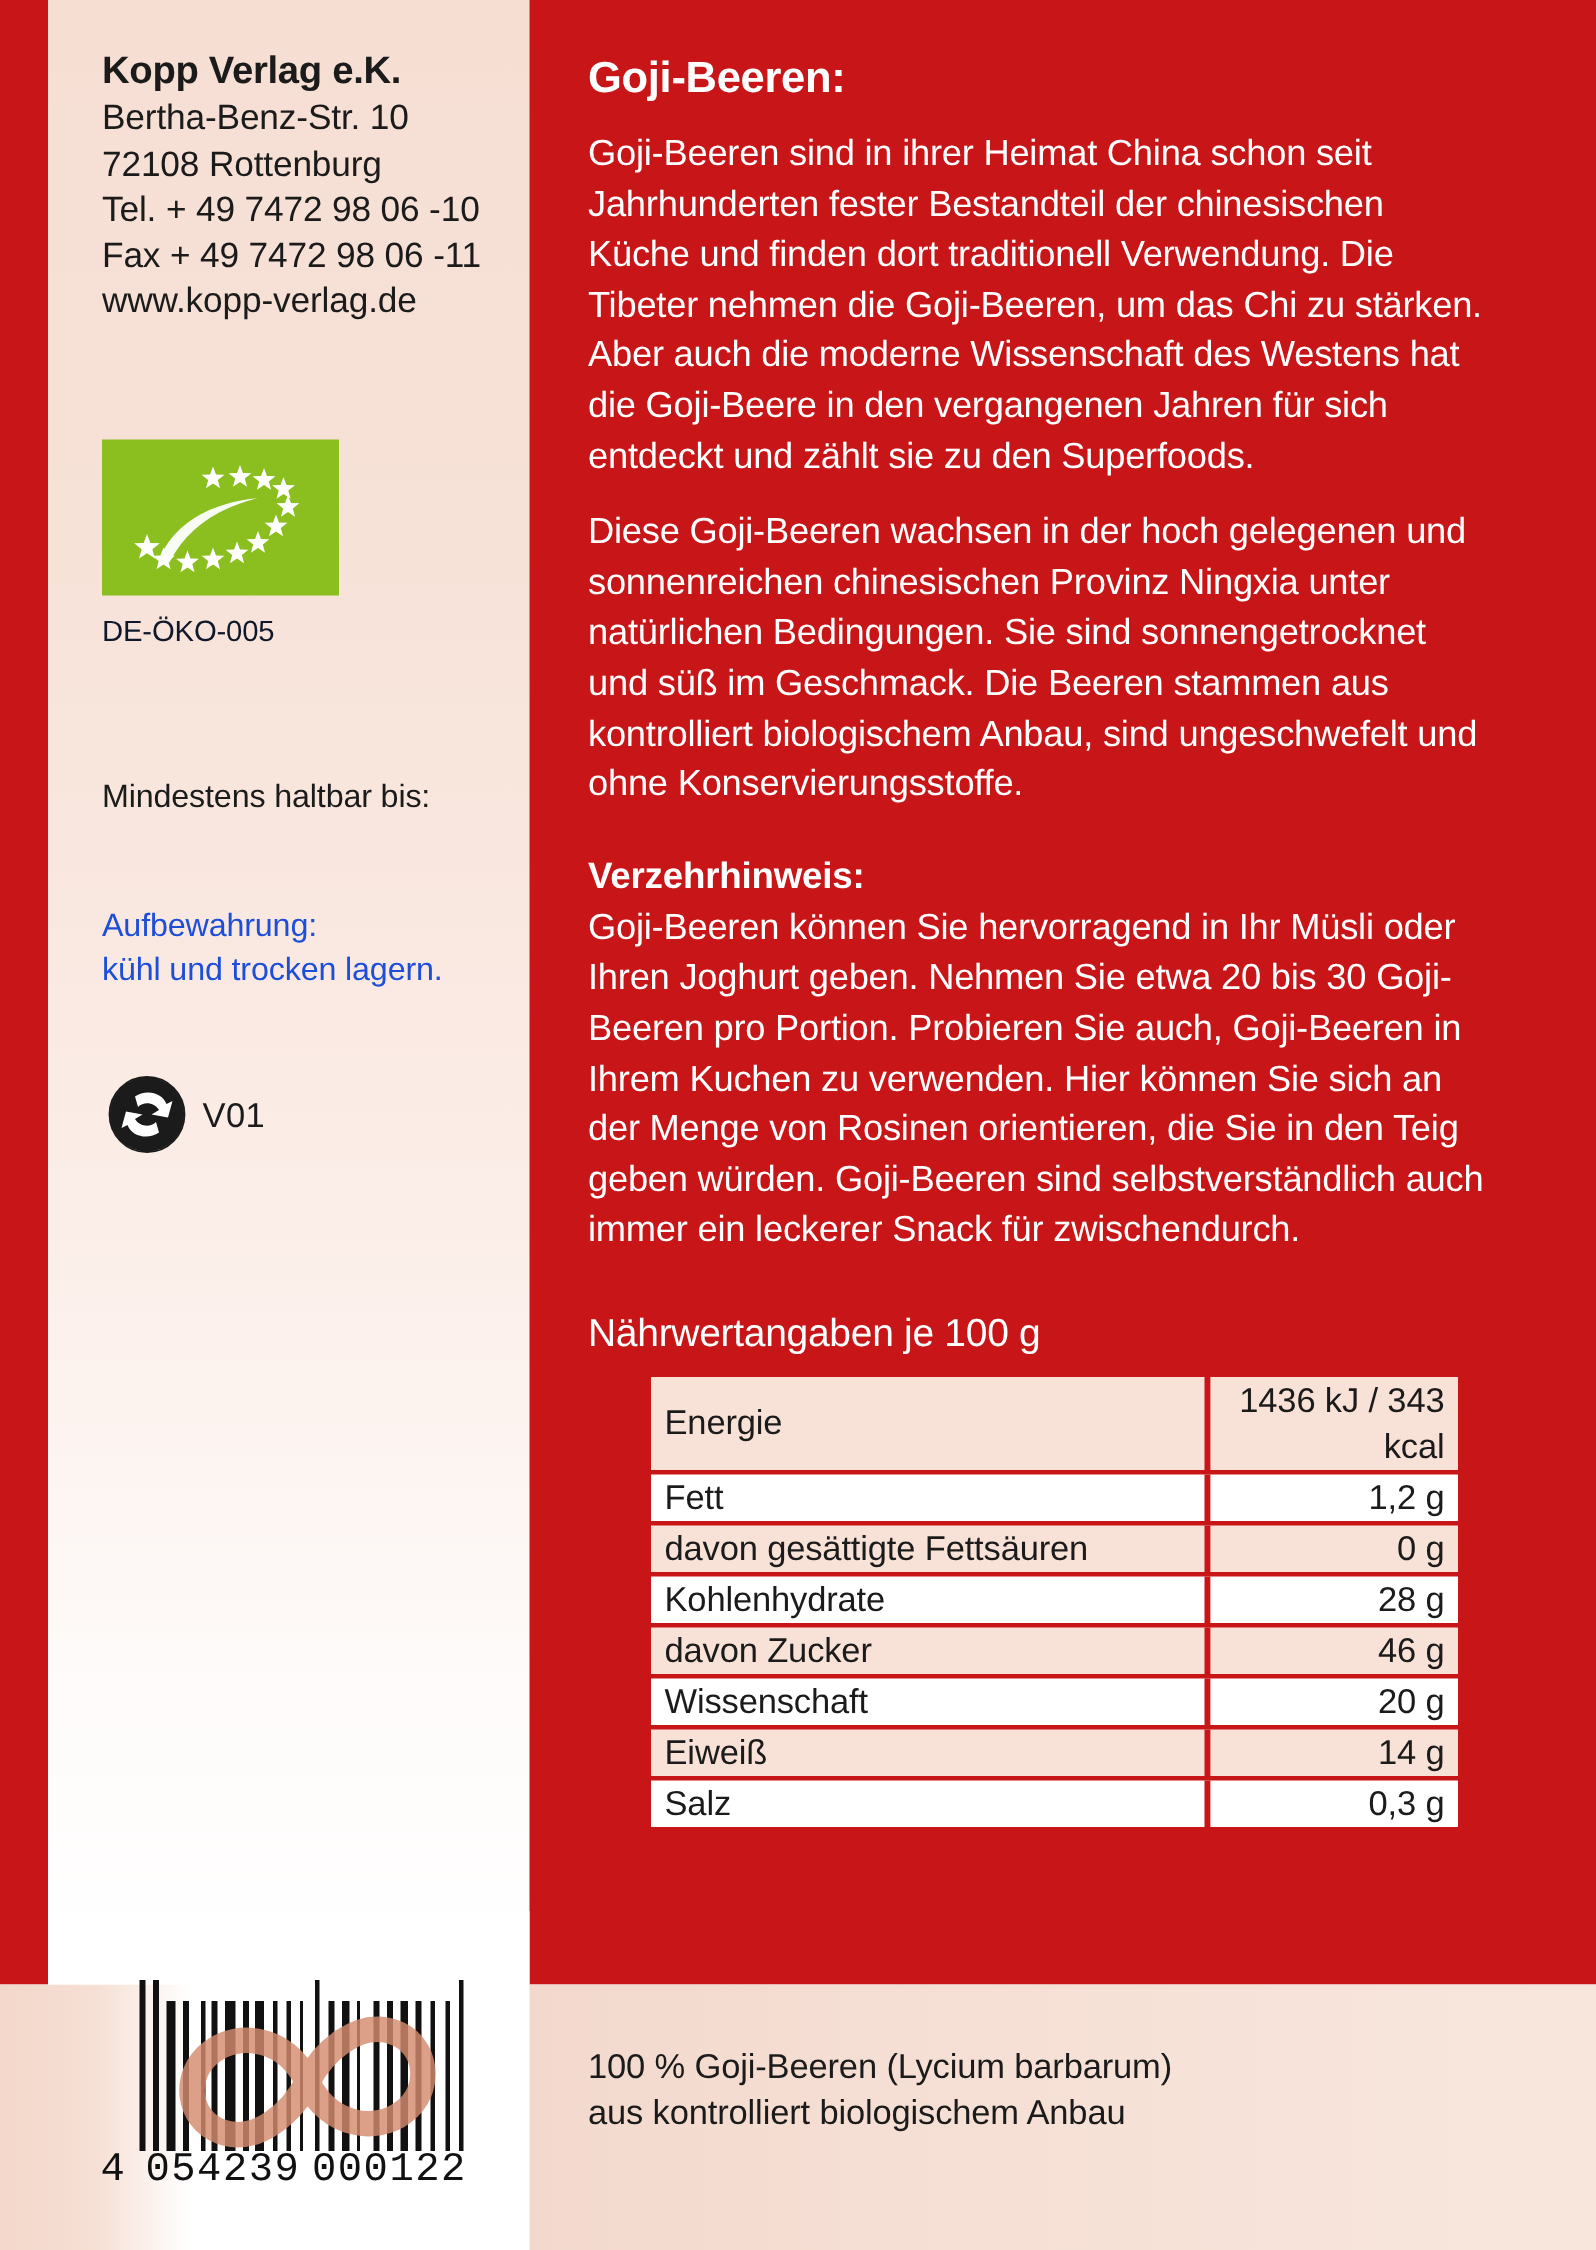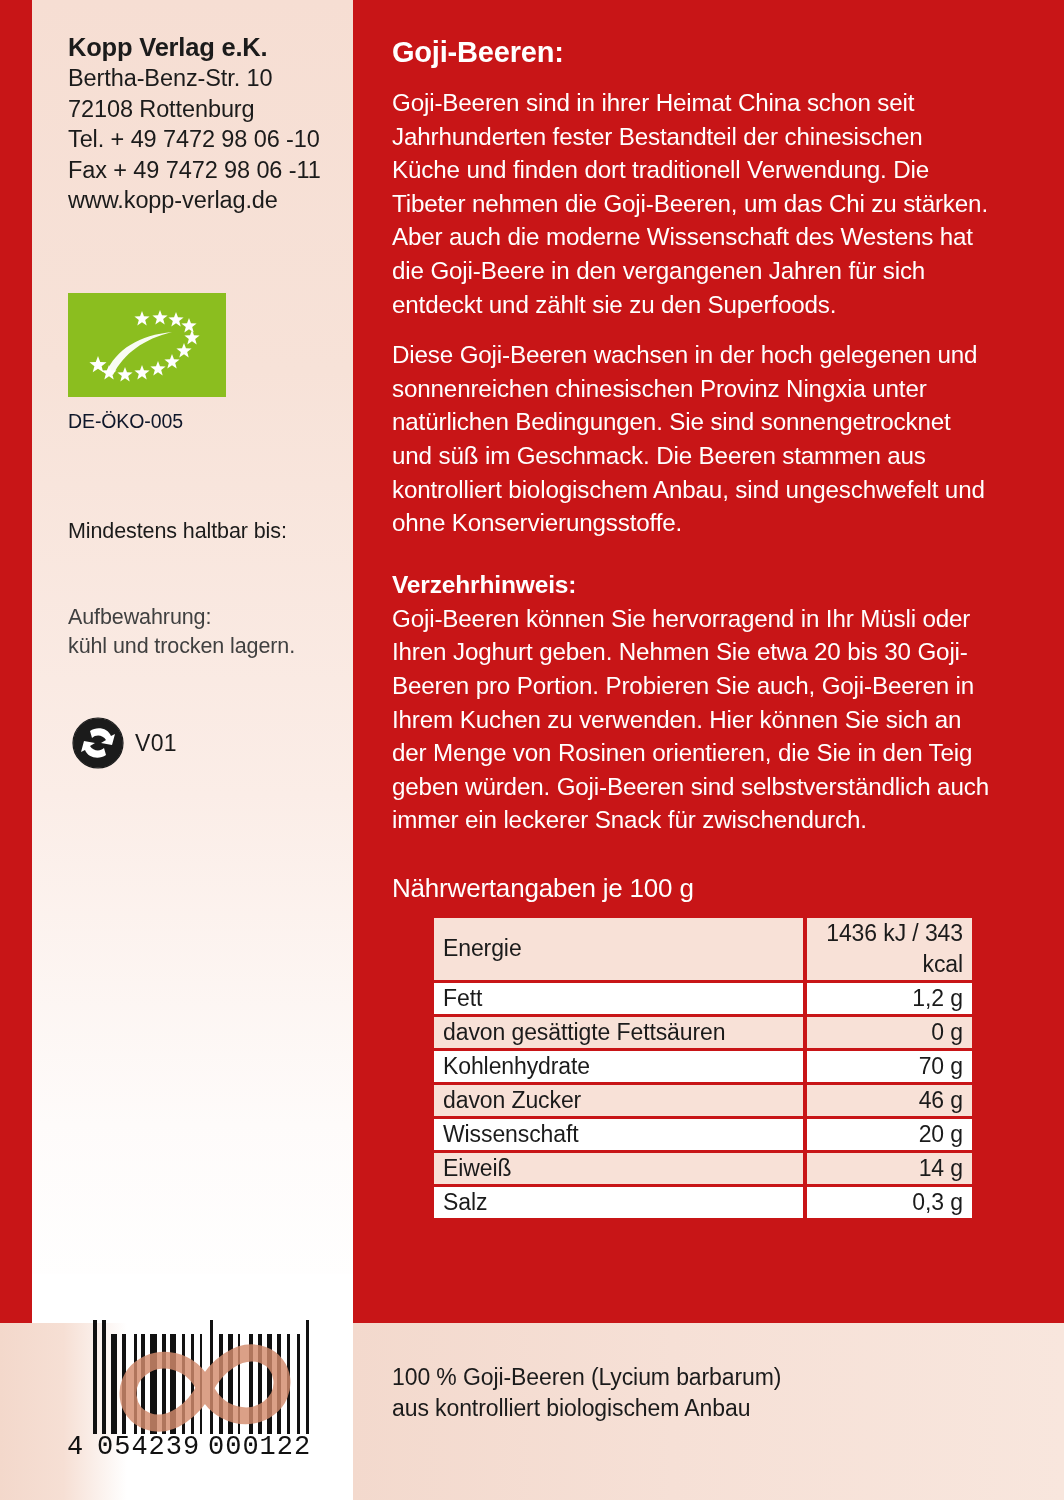--- a/index.html
+++ b/index.html
@@ -80,21 +80,21 @@
     font-size:19.5px; line-height:26px; color:#0f172a;
     letter-spacing:-0.1px;
   }
 
   .mhd {
     position:absolute; left:68px; top:519px;
     font-size:21.5px; color:#1b1b1b; letter-spacing:-0.1px;
   }
   .storage {
     position:absolute; left:68px; top:603px;
-    font-size:21.5px; line-height:29px; color:#404040; letter-spacing:-0.1px;
+    font-size:21.5px; line-height:29px; color:#1d4ed8; letter-spacing:-0.1px;
   }
 
   .gp-wrap {
     position:absolute; left:72px; top:717px;
     display:flex; align-items:center; gap:11px;
   }
   .gp-wrap svg { display:block; }
   .gp-code { font-size:23px; color:#1b1b1b; letter-spacing:0.3px; }
 
   
@@ -325,21 +325,21 @@
           <tr class="plain">
             <td class="nlabel">Fett</td>
             <td class="nvalue">1,2 g</td>
           </tr>
           <tr class="tint">
             <td class="nlabel">davon gesättigte Fettsäuren</td>
             <td class="nvalue">0 g</td>
           </tr>
           <tr class="plain">
             <td class="nlabel">Kohlenhydrate</td>
-            <td class="nvalue">70 g</td>
+            <td class="nvalue">28 g</td>
           </tr>
           <tr class="tint">
             <td class="nlabel">davon Zucker</td>
             <td class="nvalue">46 g</td>
           </tr>
           <tr class="plain">
             <td class="nlabel">Wissenschaft</td>
             <td class="nvalue">20 g</td>
           </tr>
           <tr class="tint">

